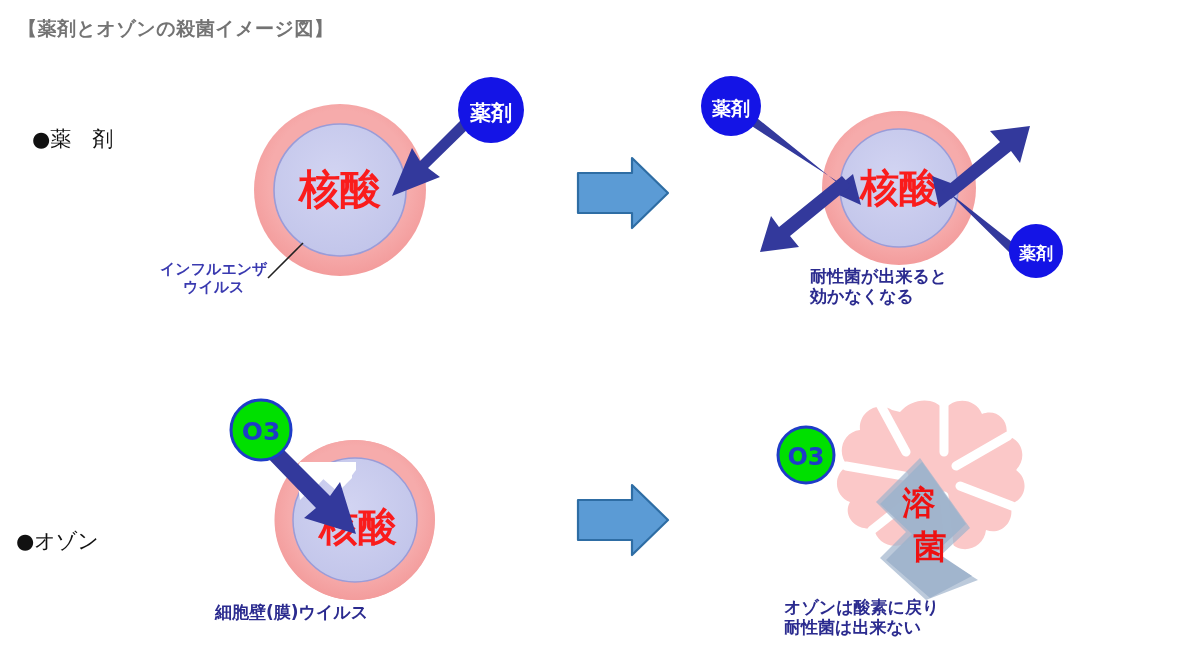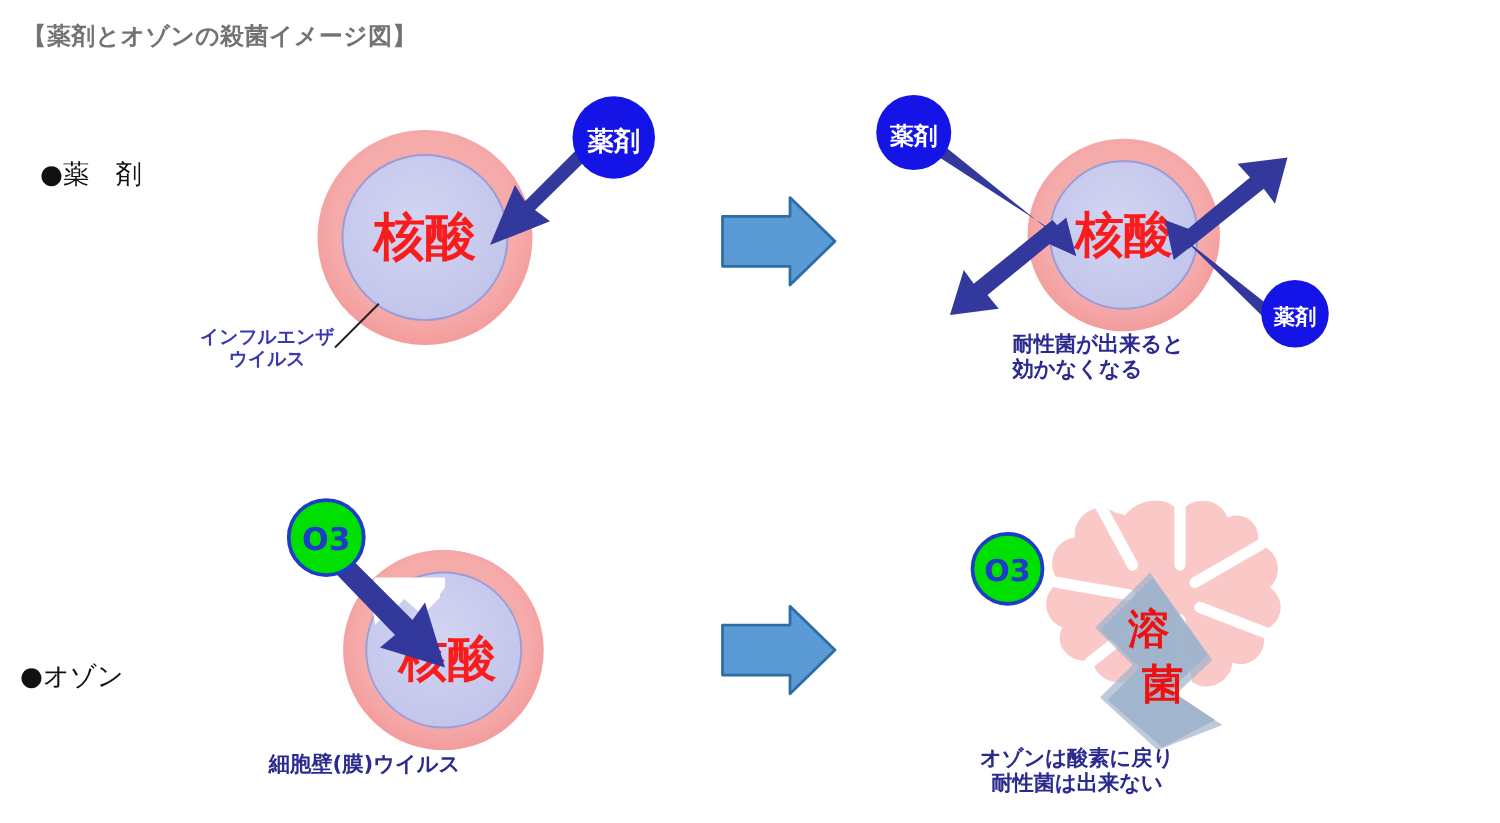--- a/index.html
+++ b/index.html
@@ -56,21 +56,21 @@
     white-space: pre-line;
   }
   .cap.small {
     font-size: 15px;
     color: #3a3ab0;
     text-align: center;
     line-height: 1.2;
   }
   #cap-resistant { left: 810px; top: 266px; }
   #cap-destroy   { left: 215px; top: 602px; }
-  #cap-noresist  { left: 784px; top: 597px; text-align: center; }
+  #cap-noresist  { left: 784px; top: 597px; }
   #cap-influenza { left: 160px; top: 260px; }
 
   .badge-text {
     font-weight: bold;
     font-family: "DejaVu Sans", "Liberation Sans", sans-serif;
   }
   .nuc-text {
     font-weight: bold;
     font-family: "DejaVu Sans", "Liberation Sans", sans-serif;
   }

